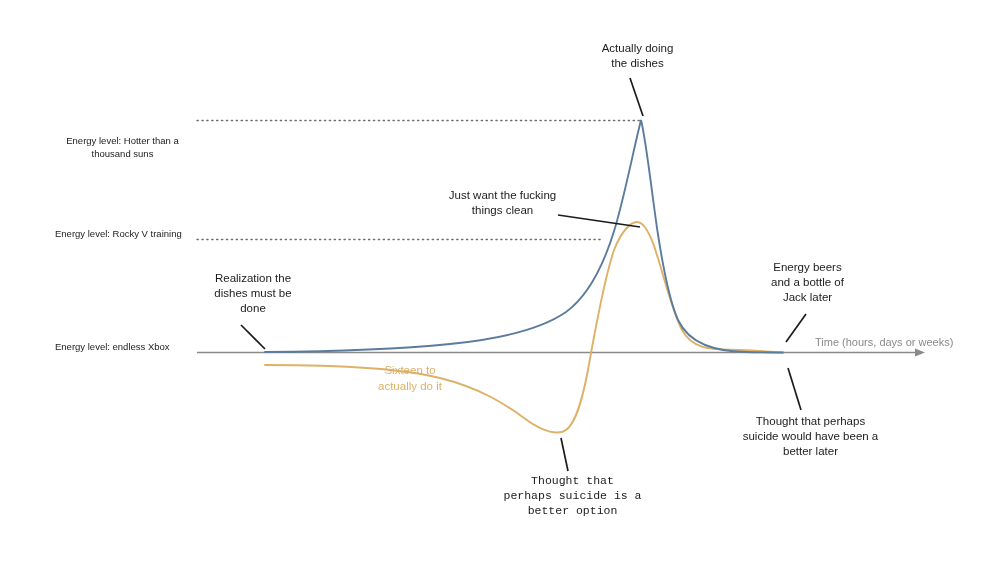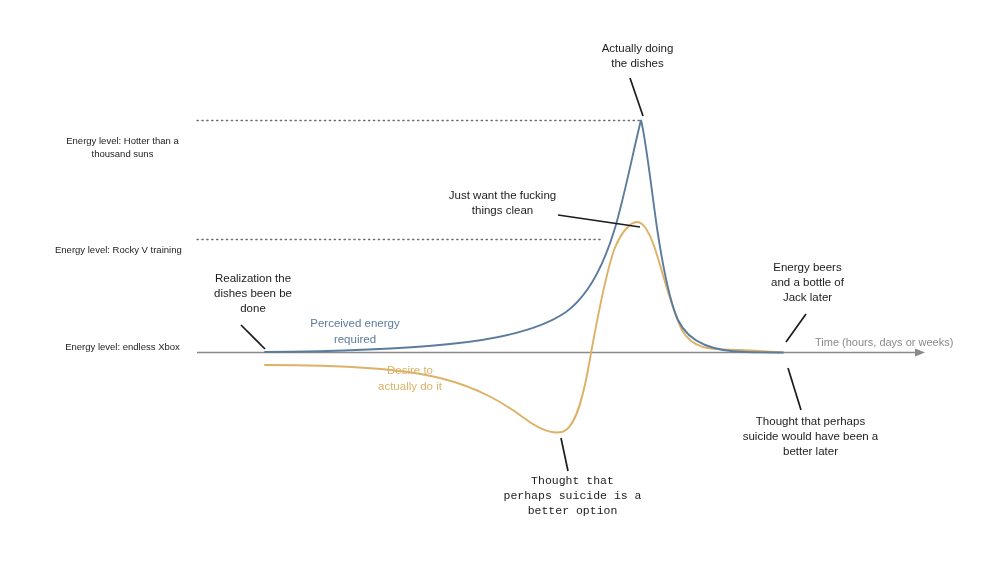--- a/index.html
+++ b/index.html
@@ -102,40 +102,38 @@
     <line x1="558" y1="215" x2="640" y2="227" stroke="#1c1c1c" stroke-width="1.7"></line>
     <line x1="241" y1="325" x2="265" y2="349" stroke="#1c1c1c" stroke-width="1.7"></line>
     <line x1="806" y1="314" x2="786" y2="342" stroke="#1c1c1c" stroke-width="1.7"></line>
     <line x1="568" y1="471" x2="561" y2="438" stroke="#1c1c1c" stroke-width="1.7"></line>
     <line x1="801" y1="410" x2="788" y2="368" stroke="#1c1c1c" stroke-width="1.7"></line>
   </svg>
 
   <div class="axis-lbl" style="left:55px; top:106px; width:135px;margin-top:28px;">Energy level: Hotter than a
 thousand suns</div>
 
-  <div class="axis-lbl" style="left:55px; top:227px; width:135px; text-align:left;margin-top:16px;">Energy level: Rocky V training</div>
+  <div class="axis-lbl" style="left:55px; top:227px; width:135px; text-align:left;">Energy level: Rocky V training</div>
 
-  <div class="axis-lbl" style="left:55px; top:340px; width:135px; text-align:center;">Energy level: endless Xbox</div>
+  <div class="axis-lbl" style="left:55px; top:340px; width:135px; text-align:left;">Energy level: endless Xbox</div>
 
   <div class="time-lbl" style="left:815px; top:336px;">Time (hours, days or weeks)</div>
 
-  <div class="series-lbl series-blue" style="left:285px; top:315px; width:140px;">Perceived energy
-required</div>
 
-  <div class="series-lbl series-orange" style="left:355px; top:362px; width:110px;">Desire to
+  <div class="series-lbl series-orange" style="left:355px; top:362px; width:110px;">Sixteen to
 actually do it</div>
 
   <div class="lbl" style="left:420px; top:188px; width:165px;">Just want the fucking
 things clean</div>
 
   <div class="lbl" style="left:570px; top:41px; width:135px;">Actually doing
 the dishes</div>
 
   <div class="lbl" style="left:193px; top:271px; width:120px;">Realization the
-dishes been be
+dishes must be
 done</div>
 
   <div class="lbl" style="left:745px; top:260px; width:125px;">Energy beers
 and a bottle of
 Jack later</div>
 
   <div class="lbl" style="left:500px; top:473px; width:145px;font-family:Liberation Mono, monospace;">Thought that
 perhaps suicide is a
 better option</div>
 

